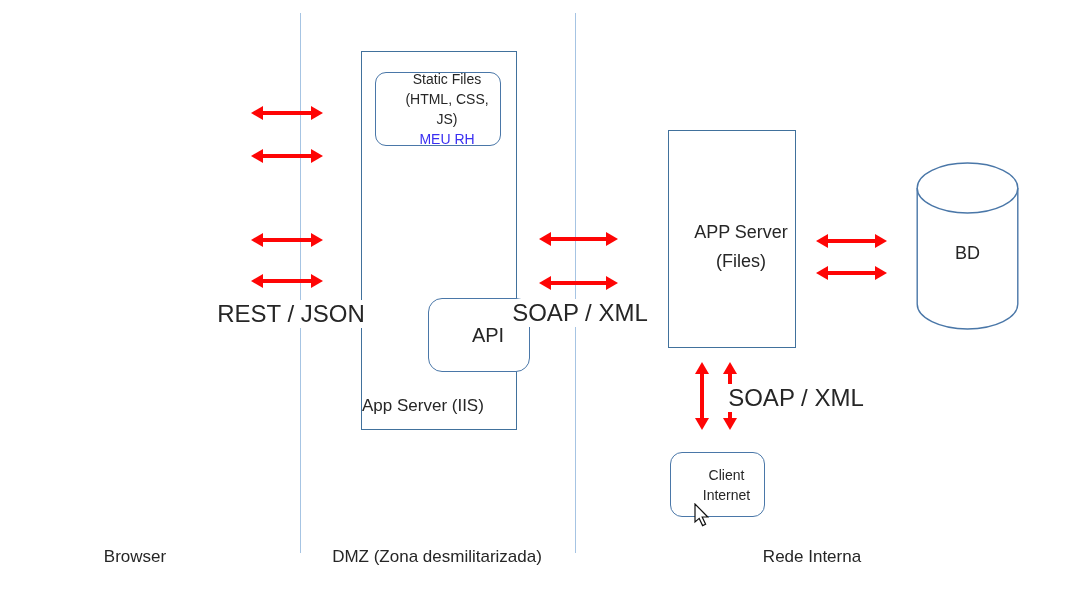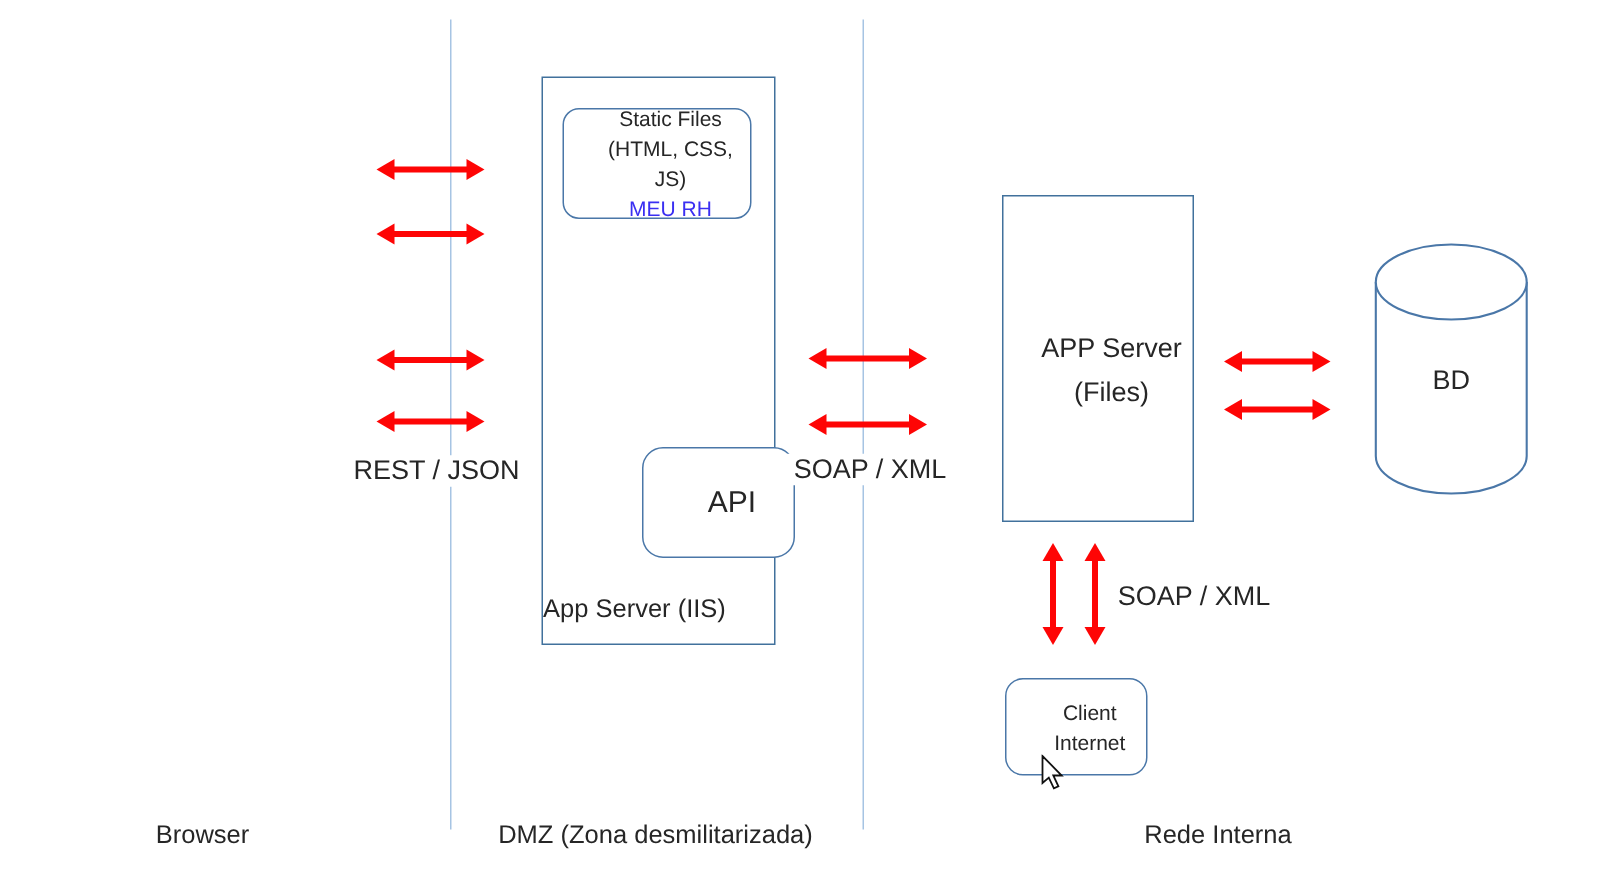--- a/index.html
+++ b/index.html
@@ -38,21 +38,21 @@
     position: absolute;
     transform: translateX(-50%);
     font-size: 17px;
     white-space: nowrap;
   }
   .edge-label {
     position: absolute;
     transform: translate(-50%, -50%);
     background: #ffffff;
     padding: 0 5px;
-    font-size: 18px;
+    font-size: 24px;
     white-space: nowrap;
     z-index: 6;
   }
   
   .harrow { position: absolute; height: 14px; z-index: 5; }
   .harrow .shaft { position: absolute; left: 10px; right: 10px; top: 5px; height: 4px; background: var(--arrow-red, #fe0505); }
   .harrow::before {
     content: ""; position: absolute; left: 0; top: 0;
     border-top: 7px solid transparent; border-bottom: 7px solid transparent;
     border-right: 12px solid var(--arrow-red, #fe0505);

